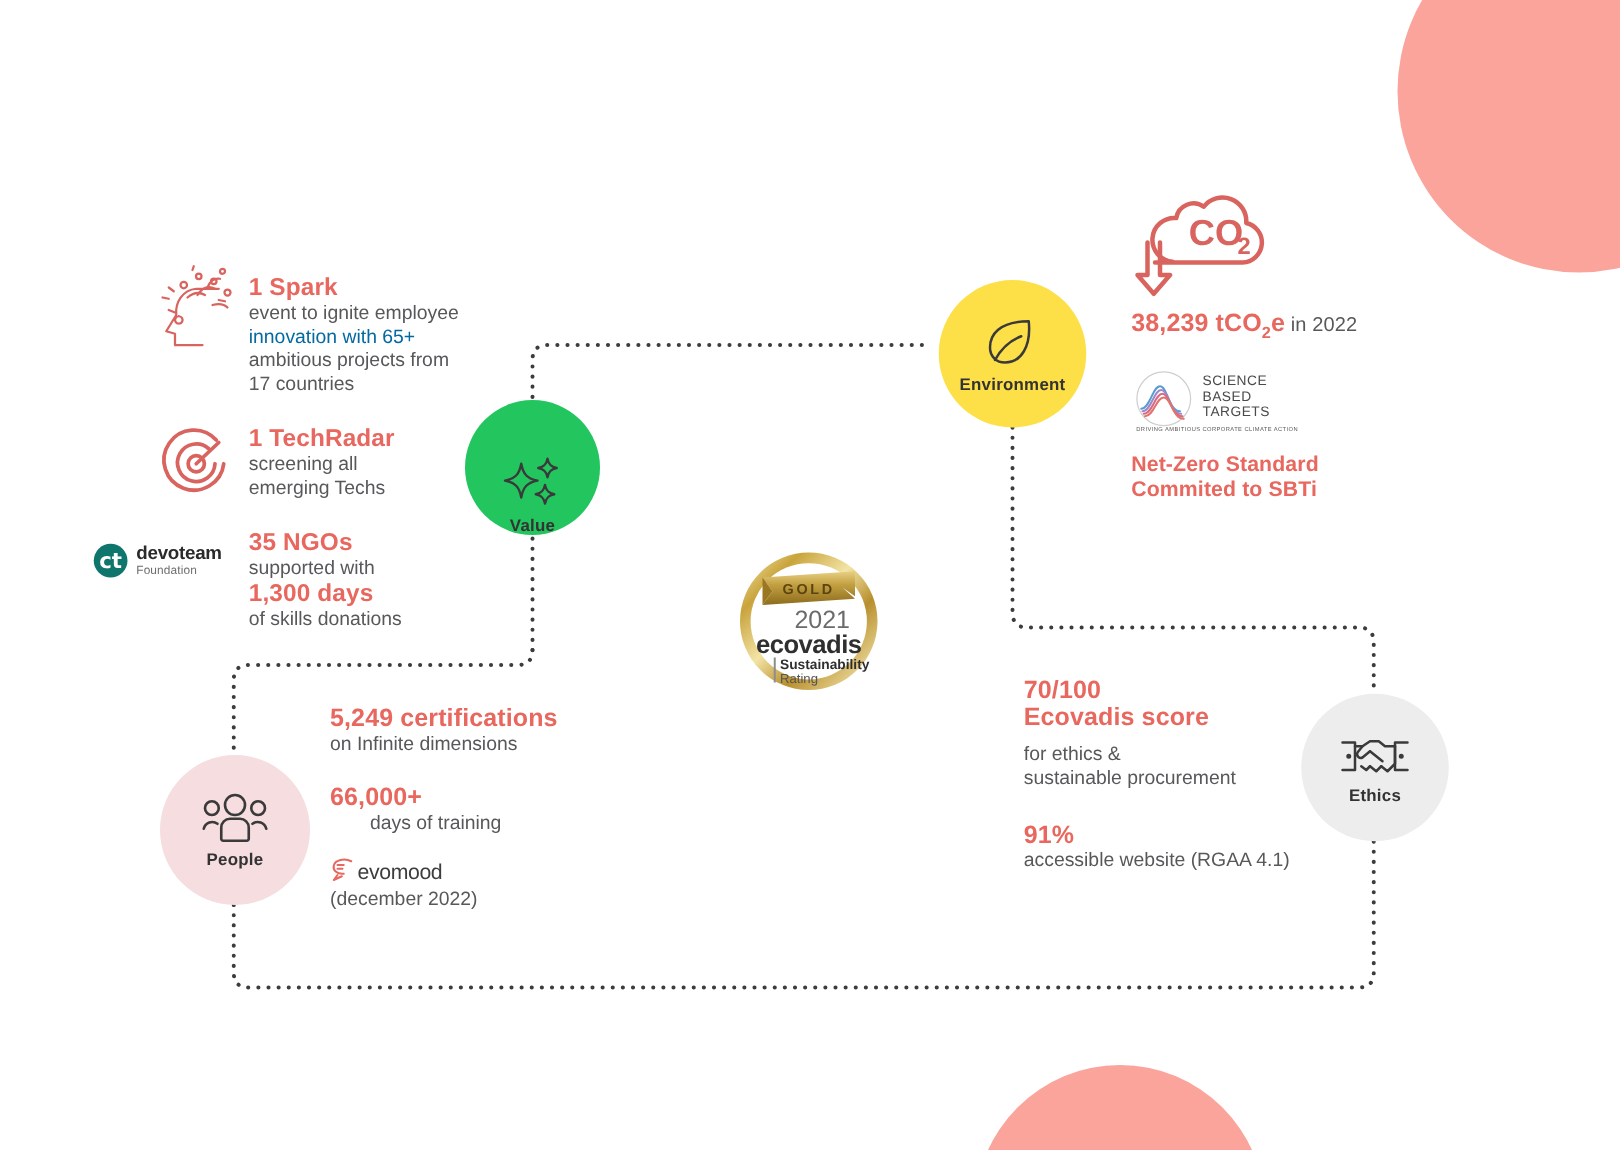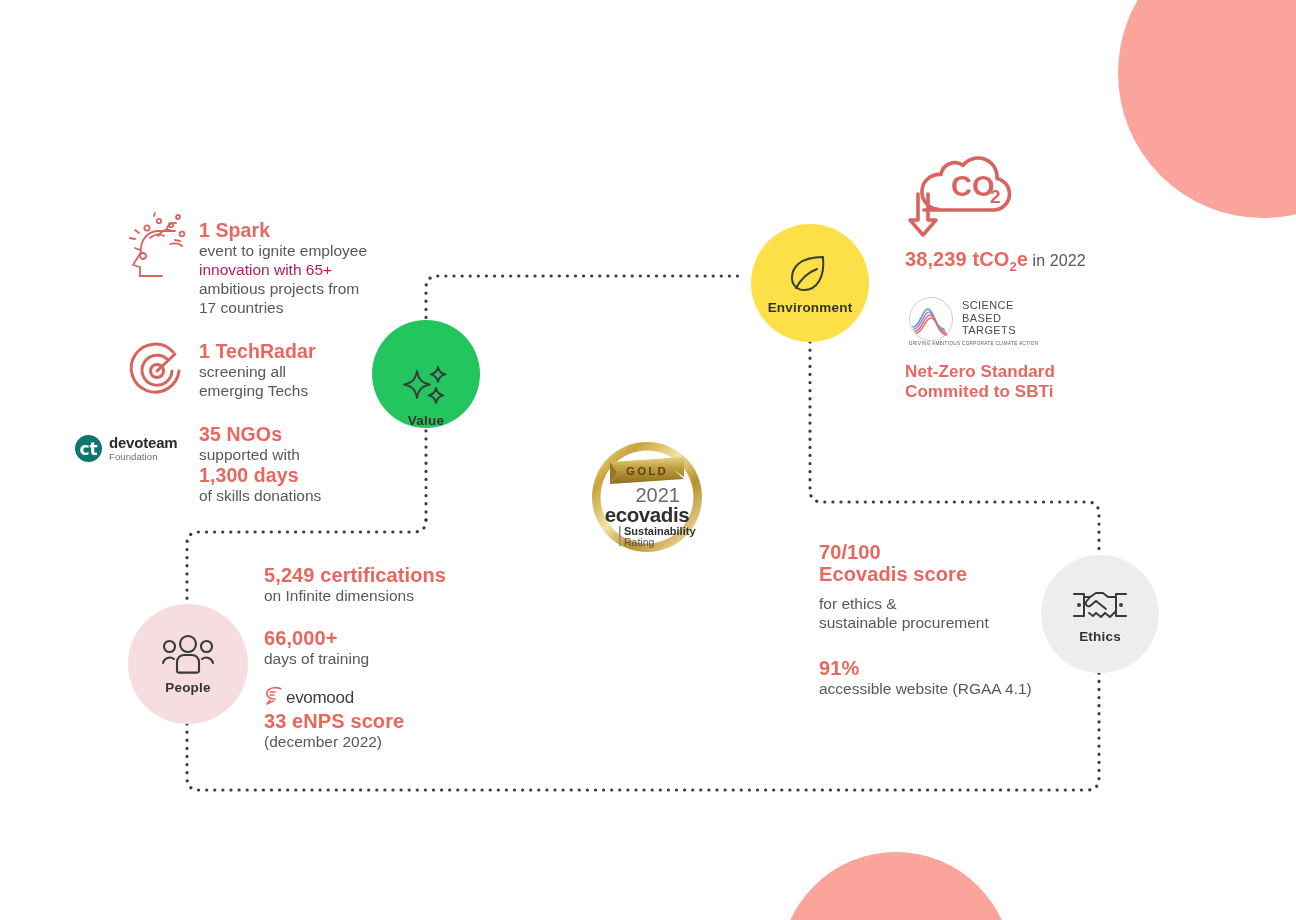--- a/index.html
+++ b/index.html
@@ -174,21 +174,21 @@
         <path d="M9,27 l-5,-1"></path>
         <path d="M28,4 l1,-3"></path>
         <path d="M49,28 l5,1"></path>
         <path d="M44,32 q8,-2 12,2"></path>
       </g>
     </svg>
   </div>
   <div class="block" style="left:199px;top:219px;width:230px;">
     <div class="stat-strong" style="color: rgb(232, 103, 94);">1 Spark</div>
     <div class="stat-sub" style="color: rgb(88, 88, 91);">event to ignite employee</div>
-    <div class="stat-sub" style="color: #be185d;">innovation with 65+</div>
+    <div class="stat-sub" style="color: #0369a1;">innovation with 65+</div>
     <div class="stat-sub" style="color: rgb(88, 88, 91);">ambitious projects from</div>
     <div class="stat-sub" style="color: rgb(88, 88, 91);">17 countries</div>
   </div>
 
   <div class="icon-wrap" style="left:126px;top:340px;">
     <svg width="62" height="62" viewBox="0 0 62 62">
       <g fill="none" stroke="#d9645f" stroke-width="3" stroke-linecap="round">
         <path d="M47,12 A24,24 0 1 0 53,31"></path>
         <path d="M41,19 A15,15 0 1 0 46,31"></path>
         <circle cx="31" cy="31" r="6.5"></circle>
@@ -293,37 +293,36 @@
       <text x="36" y="112" font-family="Liberation Sans, sans-serif" font-size="10.5" fill="#555555">Rating</text>
     </svg>
   </div>
 
   <div class="block" style="left:264px;top:564px;width:300px;">
     <div class="stat-strong lg" style="color: rgb(232, 103, 94);">5,249 certifications</div>
     <div class="stat-sub" style="color: rgb(88, 88, 91);">on Infinite dimensions</div>
   </div>
   <div class="block" style="left:264px;top:627px;width:300px;">
     <div class="stat-strong lg" style="color: rgb(232, 103, 94);">66,000+</div>
-    <div class="stat-sub" style="color: rgb(88, 88, 91);">days of training</div>
+    <div class="stat-sub" style="color: rgb(88, 88, 91); margin-left: 32px;">days of training</div>
   </div>
   <div id="logo-devomood">
     <span>
       <svg width="21" height="19" viewBox="0 0 21 19">
         <g fill="none" stroke="#e8675e" stroke-width="1.6" stroke-linecap="round" stroke-linejoin="round">
           <path d="M17,3 C12,0.5 4,1.5 3,6.5 C2.2,10.5 6,13.5 11,13"></path>
           <path d="M6,14 L3,18 L9.5,15"></path>
           <path d="M6,6 h5"></path>
           <path d="M6,9 h4"></path>
         </g>
       </svg>
     </span>
     <span class="dm-word">evomood</span>
   </div>
   <div class="block" style="left:264px;top:710px;width:300px;">
-    <div class="stat-strong lg" style="color: rgb(232, 103, 94);">33 eNPS score</div>
     <div class="stat-sub" style="color: rgb(88, 88, 91);">(december 2022)</div>
   </div>
 
   <div class="block" style="left:819px;top:541px;width:280px;">
     <div class="stat-strong lg" style="color: rgb(232, 103, 94);">70/100</div>
     <div class="stat-strong lg" style="color: rgb(232, 103, 94);">Ecovadis score</div>
     <div class="stat-sub" style="margin-top: 9px; color: rgb(88, 88, 91);">for ethics &amp;</div>
     <div class="stat-sub" style="color: rgb(88, 88, 91);">sustainable procurement</div>
   </div>
   <div class="block" style="left:819px;top:657px;width:280px;">

